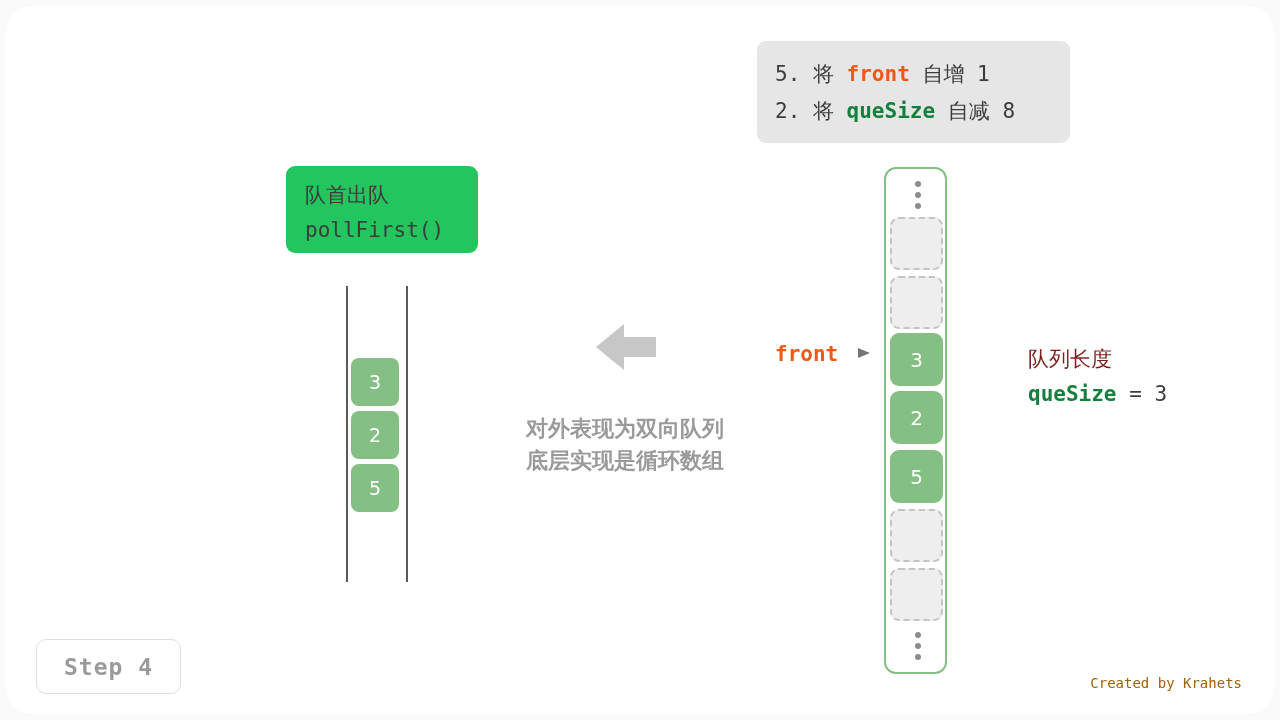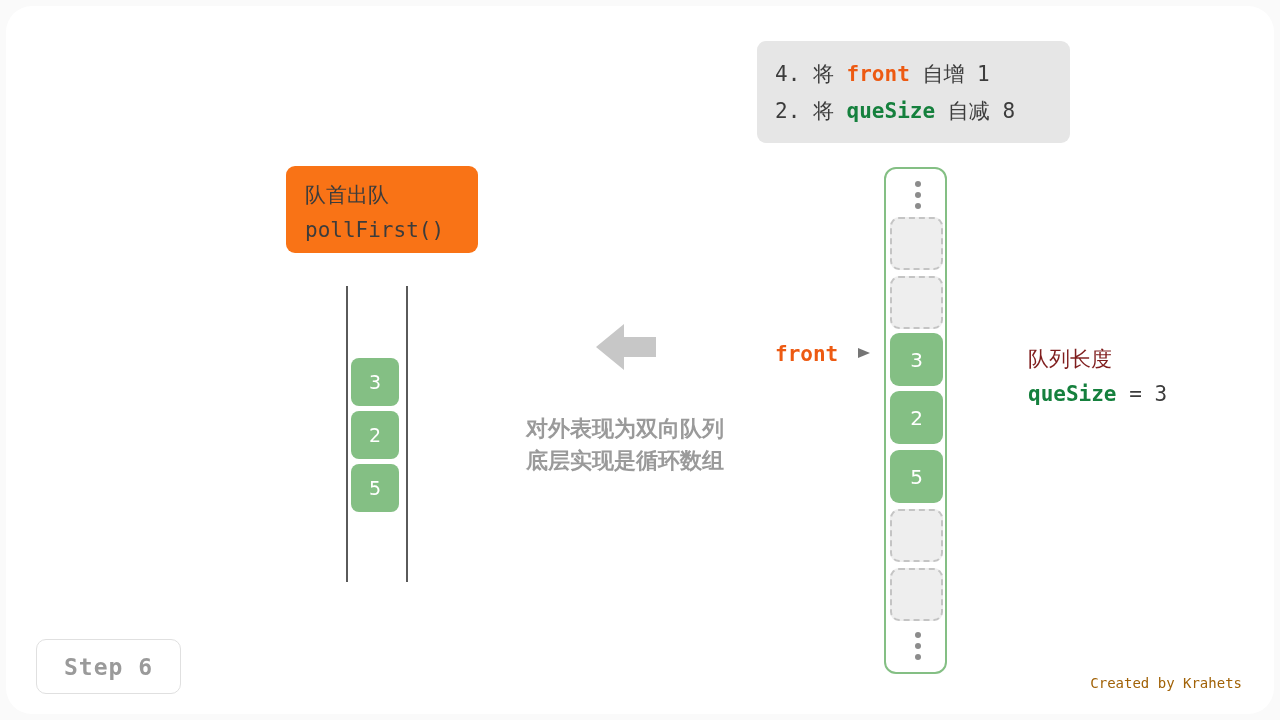--- a/index.html
+++ b/index.html
@@ -51,21 +51,21 @@
   .kw-orange { color: #ed5a12; font-weight: bold; }
   .kw-blue   { color: #15803d; font-weight: bold; }
 
   
   .label-box {
     position: absolute;
     left: 286px;
     top: 166px;
     width: 192px;
     height: 87px;
-    background: #f97316;
+    background: #22c55e;
     border-radius: 9px;
     box-sizing: border-box;
     padding: 12px 0 0 19px;
   }
   .label-line {
     font-family: "DejaVu Sans Mono", monospace;
     font-size: 21px;
     line-height: 35px;
     color: #3c3c3c;
     white-space: pre;
@@ -241,21 +241,21 @@
     color: #a16207;
   }
 </style>
 </head>
 <body>
 
 <div id="canvas">
   <div class="card"></div>
 
   <div class="instr-box">
-    <div class="instr-line"><span>4. 将 </span><span class="kw-orange">front</span><span> 自增 1</span></div>
+    <div class="instr-line"><span>5. 将 </span><span class="kw-orange">front</span><span> 自增 1</span></div>
     <div class="instr-line"><span>2. 将 </span><span class="kw-blue">queSize</span><span> 自减 8</span></div>
   </div>
 
   <div class="label-box">
     <div class="label-line">队首出队</div>
     <div class="label-line">pollFirst()</div>
   </div>
 
   <div class="rail rail-left"></div>
   <div class="rail rail-right"></div>
@@ -298,16 +298,16 @@
         <span></span>
         <span></span>
     </div>
   </div>
 
   <div class="side-text">
     <div class="side-line-1">队列长度</div>
     <div class="side-line-2"><span class="kw-blue">queSize</span><span> = 3</span></div>
   </div>
 
-  <div class="step-badge">Step 6</div>
+  <div class="step-badge">Step 4</div>
 
   <div class="credit">Created by Krahets</div>
 </div>
 
 </body></html>

